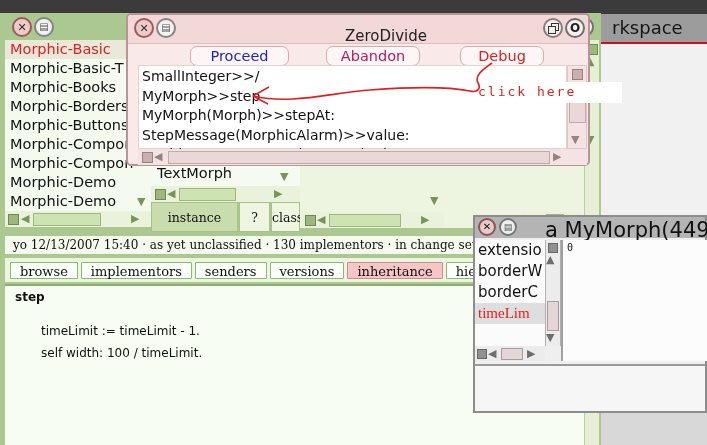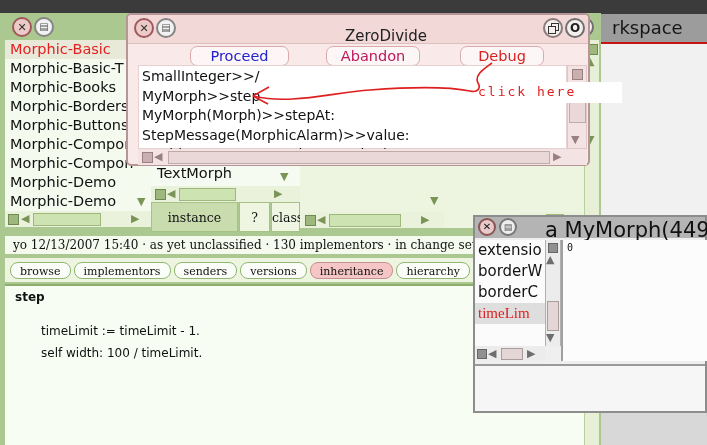--- a/index.html
+++ b/index.html
@@ -47,22 +47,22 @@
   #cls-hsb{left:151px;top:173px;width:149px;height:16px;background:#eaf2dc;}
   .meta-btn{position:absolute;top:189px;height:30px;line-height:30px;text-align:center;
       font-family:"DejaVu Serif",serif;font-size:12.5px;border:1px solid #a6c286;box-sizing:border-box;}
   #msgcat-pane{left:300px;top:27px;width:148px;height:188px;border-right:2px solid #b6d29a;}
   #msg-pane{left:448px;top:27px;width:136px;height:188px;}
   #msg-vsb{left:584px;top:27px;width:14px;height:188px;background:#e7f0d6;border-left:1px solid #b6d29a;}
   #info-row{left:5px;top:223px;width:593px;height:18px;background:#f4faee;
       font-family:"DejaVu Serif",serif;font-size:12px;line-height:18px;padding-left:8px;box-sizing:border-box;}
   #nav-row{left:5px;top:243px;width:593px;height:26px;background:#edf5e1;border-top:2px solid #aac88f;
       display:flex;align-items:center;gap:3px;padding-left:5px;box-sizing:border-box;}
-  .pill{height:17px;line-height:18px;padding:0 9px;border:1px solid #8fb870;border-radius:8px;
-      background:#fbfdf8;font-family:"DejaVu Serif",serif;font-size:11px;box-sizing:border-box;}
+  .pill{height:17px;line-height:18px;padding:0 9px;border:1px solid #8fb870;border-radius:1px;
+      background:#fbfdf8;font-family:"DejaVu Serif",serif;font-size:13px;box-sizing:border-box;}
   .pill.active{background:#f6c5c5;border-color:#c79090;}
   #code-pane{left:5px;top:271px;width:579px;height:161px;background:#f7fdf2;
       font-size:12px;padding:4px 0 0 10px;box-sizing:border-box;border-top:2px solid #8fae6e;}
   #code-pane .sel{font-weight:bold;}
   #code-pane .codeline{padding-left:26px;line-height:22px;}
   #code-vsb{left:584px;top:271px;width:14px;height:161px;background:#e7f0d6;border-left:1px solid #b6d29a;}
 
   
   #zerodivide{left:126px;top:13px;width:464px;height:153px;background:#f9e9e9;
       border:2px solid #b59595;border-radius:5px;box-sizing:border-box;z-index:3;}

